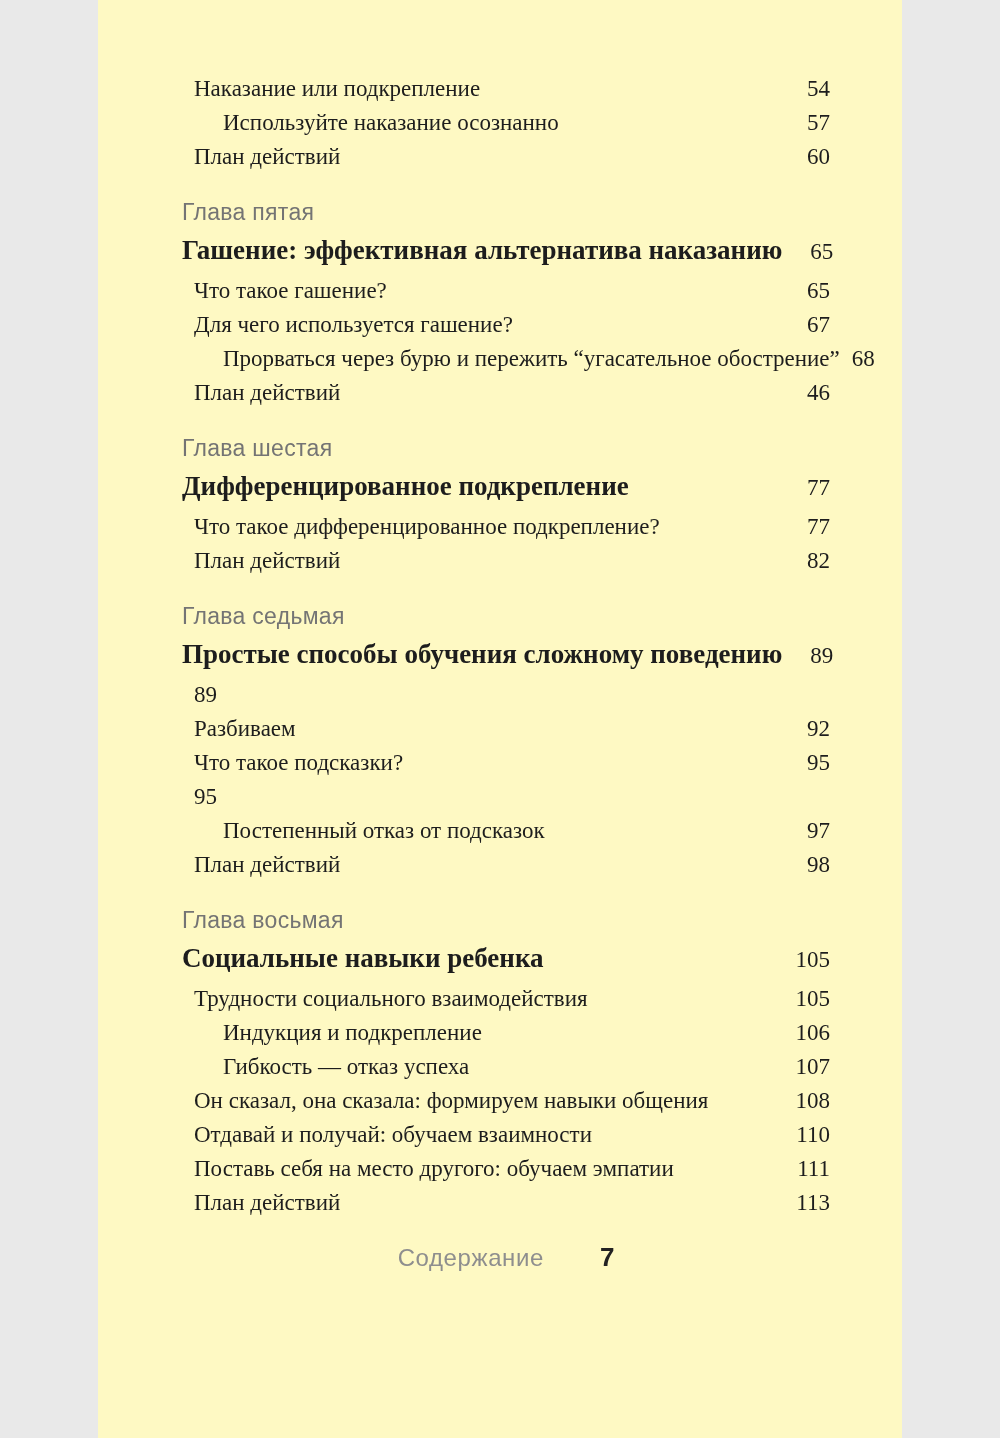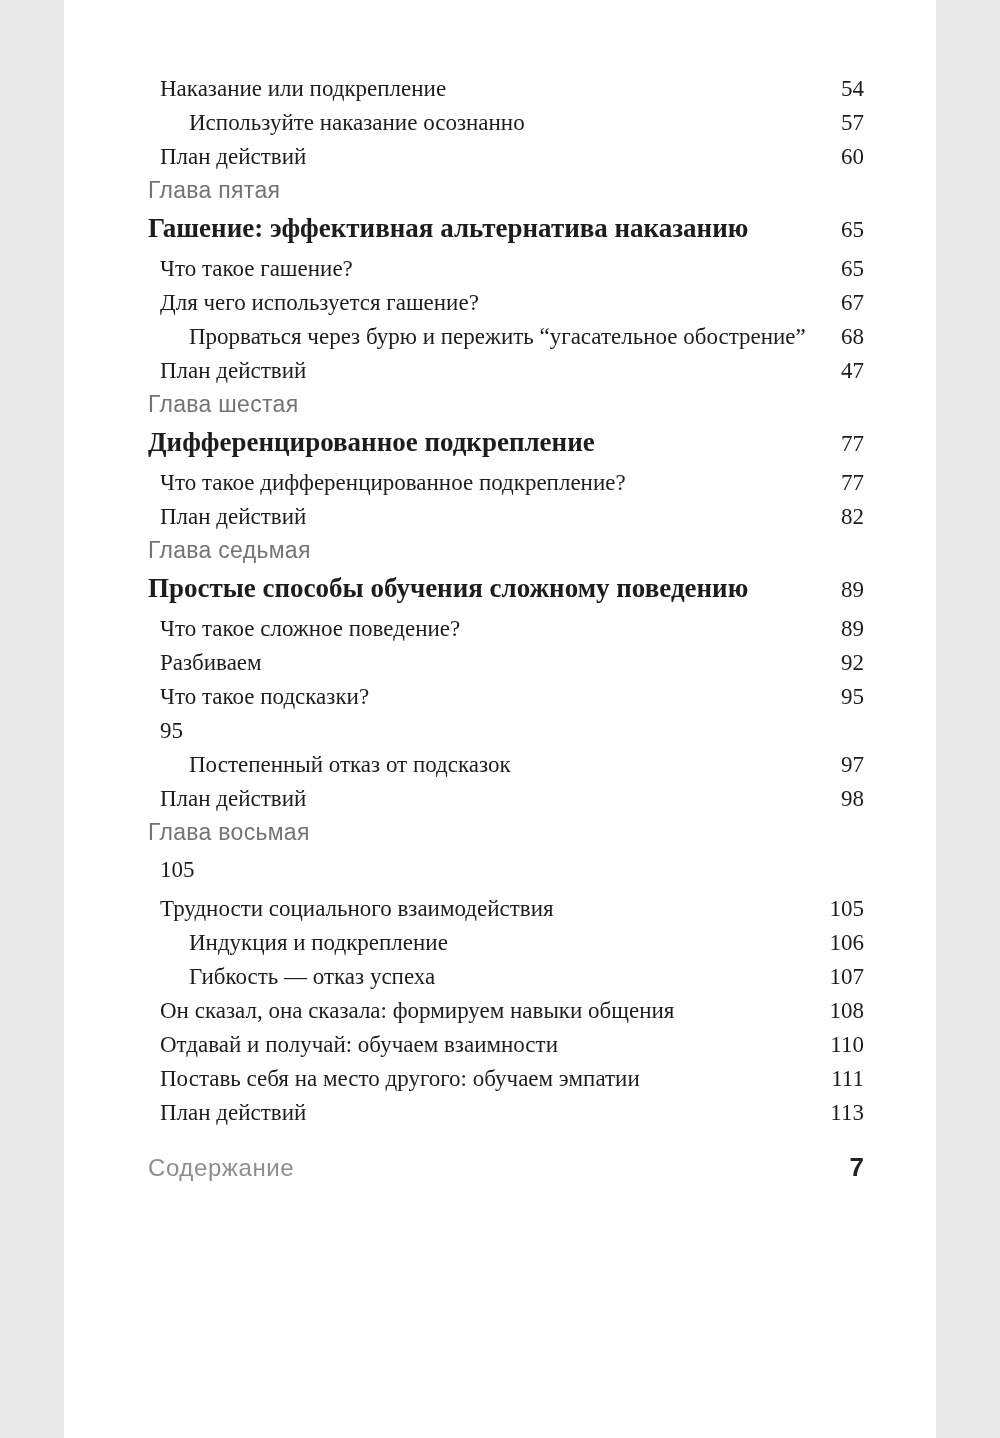--- a/index.html
+++ b/index.html
@@ -1,31 +1,31 @@
 <!DOCTYPE html>
 <html lang="ru"><head>
 <meta charset="utf-8">
 <style>
   html,body { margin:0; padding:0; }
   body { background:#e9e9e9; }
   .page {
     position:relative;
-    width:872px; height:1438px;
+    width:804px; height:1438px;
     margin:0 auto;
-    background:#ffffff;
+    background:#fef9c3;
     font-family:"Liberation Serif","DejaVu Serif",serif;
     color:#1d1d1d;
     overflow:hidden;
   }
   .content {
     position:absolute;
     left:84px; right:72px; top:72px;
   }
   .toc-section { margin:0; }
-  .toc-section + .toc-section { }
+  .toc-section + .toc-section { margin-top:22px; }
   .chapter-label {
     font-family:"Liberation Sans","DejaVu Sans",sans-serif;
     font-size:23px; line-height:32px;
     color:#747474;
     letter-spacing:0.3px;
   }
   .row {
     display:flex;
     justify-content:space-between;
     align-items:baseline;
@@ -38,21 +38,21 @@
     font-weight:bold;
     font-size:27px;
     line-height:44px;
     gap:16px;
   }
   .title-row .p { font-weight:normal; font-size:23px; }
   .lvl1 .t { padding-left:12px; }
   .lvl2 .t { padding-left:41px; }
   .footer {
     display:flex;
-    justify-content:space-between;
+    justify-content:center;
     align-items:baseline;
     gap:56px;
     margin-top:22px;
     font-family:"Liberation Sans","DejaVu Sans",sans-serif;
   }
   .footer-label {
     font-size:24px;
     color:#8e8e8e;
     letter-spacing:0.6px;
   }
@@ -96,21 +96,21 @@
       <div class="row lvl1">
         <span class="t">Для чего используется гашение?</span>
         <span class="p">67</span>
       </div>
       <div class="row lvl2">
         <span class="t">Прорваться через бурю и пережить “угасательное обострение”</span>
         <span class="p">68</span>
       </div>
       <div class="row lvl1">
         <span class="t">План действий</span>
-        <span class="p">47</span>
+        <span class="p">46</span>
       </div>
     </section>
 
     <section class="toc-section">
       <div class="chapter-label">Глава шестая</div>
       <div class="row title-row">
         <span class="t">Дифференцированное подкрепление</span>
         <span class="p">77</span>
       </div>
       <div class="row lvl1">
@@ -123,21 +123,20 @@
       </div>
     </section>
 
     <section class="toc-section">
       <div class="chapter-label">Глава седьмая</div>
       <div class="row title-row">
         <span class="t">Простые способы обучения сложному поведению</span>
         <span class="p">89</span>
       </div>
       <div class="row lvl1">
-        <span class="t">Что такое сложное поведение?</span>
         <span class="p">89</span>
       </div>
       <div class="row lvl1">
         <span class="t">Разбиваем</span>
         <span class="p">92</span>
       </div>
       <div class="row lvl1">
         <span class="t">Что такое подсказки?</span>
         <span class="p">95</span>
       </div>
@@ -150,20 +149,21 @@
       </div>
       <div class="row lvl1">
         <span class="t">План действий</span>
         <span class="p">98</span>
       </div>
     </section>
 
     <section class="toc-section">
       <div class="chapter-label">Глава восьмая</div>
       <div class="row title-row">
+        <span class="t">Социальные навыки ребенка</span>
         <span class="p">105</span>
       </div>
       <div class="row lvl1">
         <span class="t">Трудности социального взаимодействия</span>
         <span class="p">105</span>
       </div>
       <div class="row lvl2">
         <span class="t">Индукция и подкрепление</span>
         <span class="p">106</span>
       </div>

